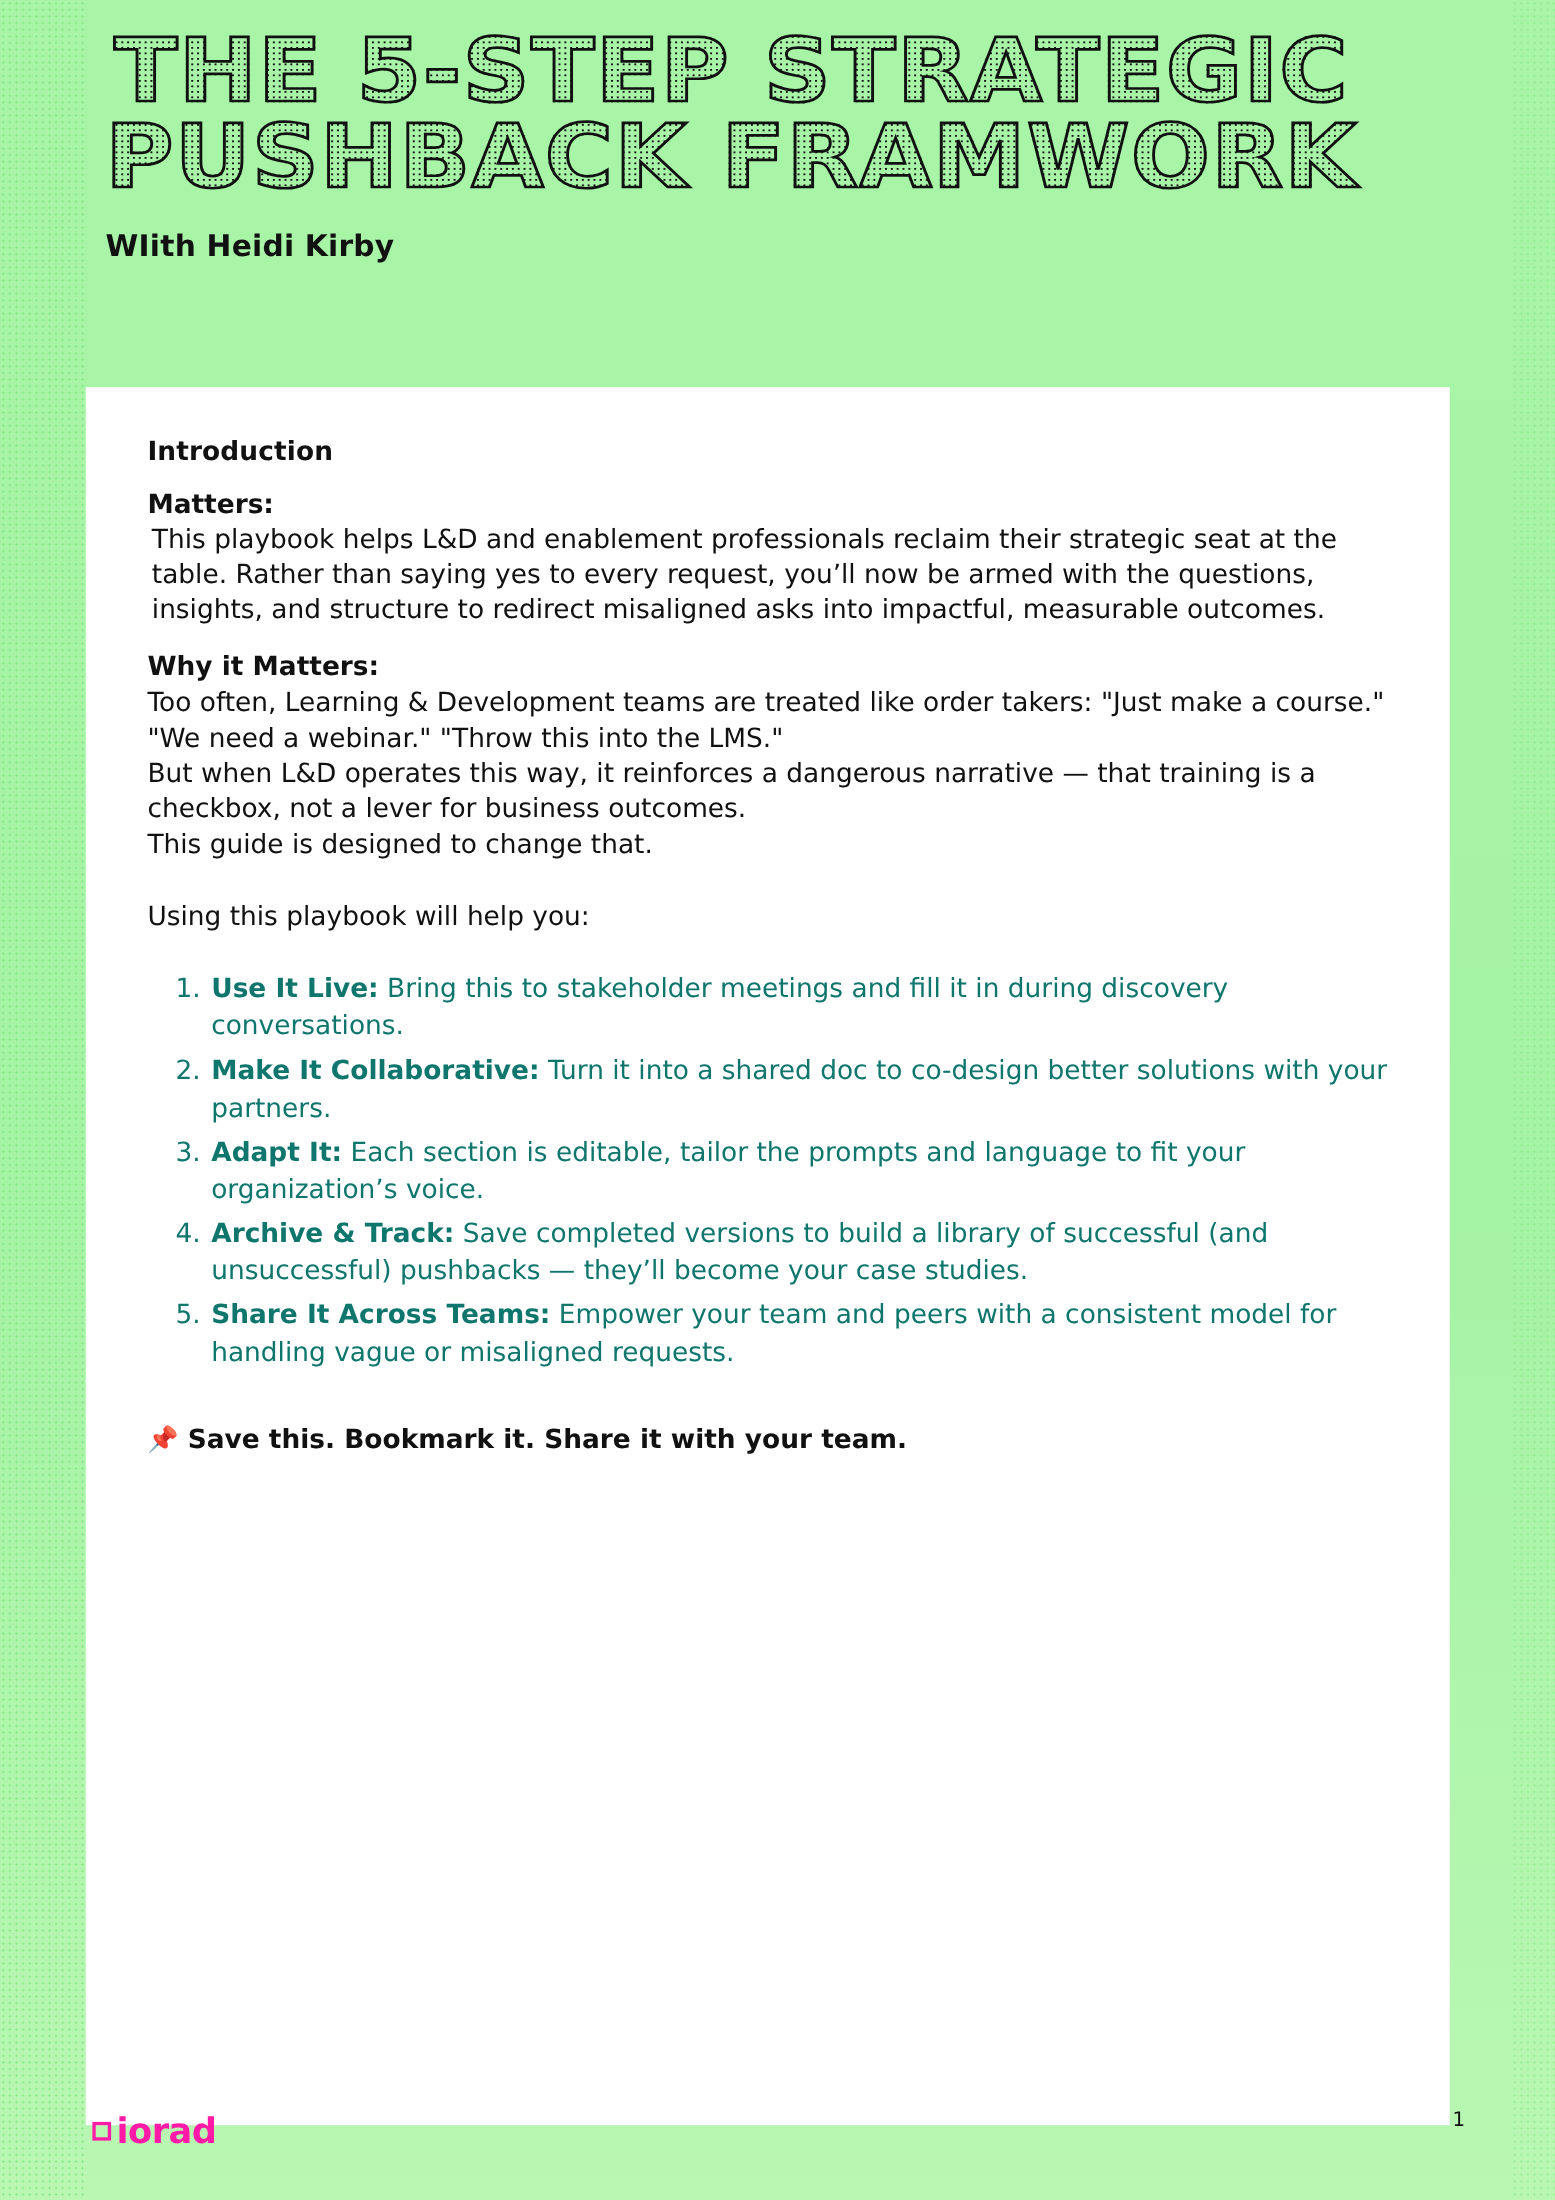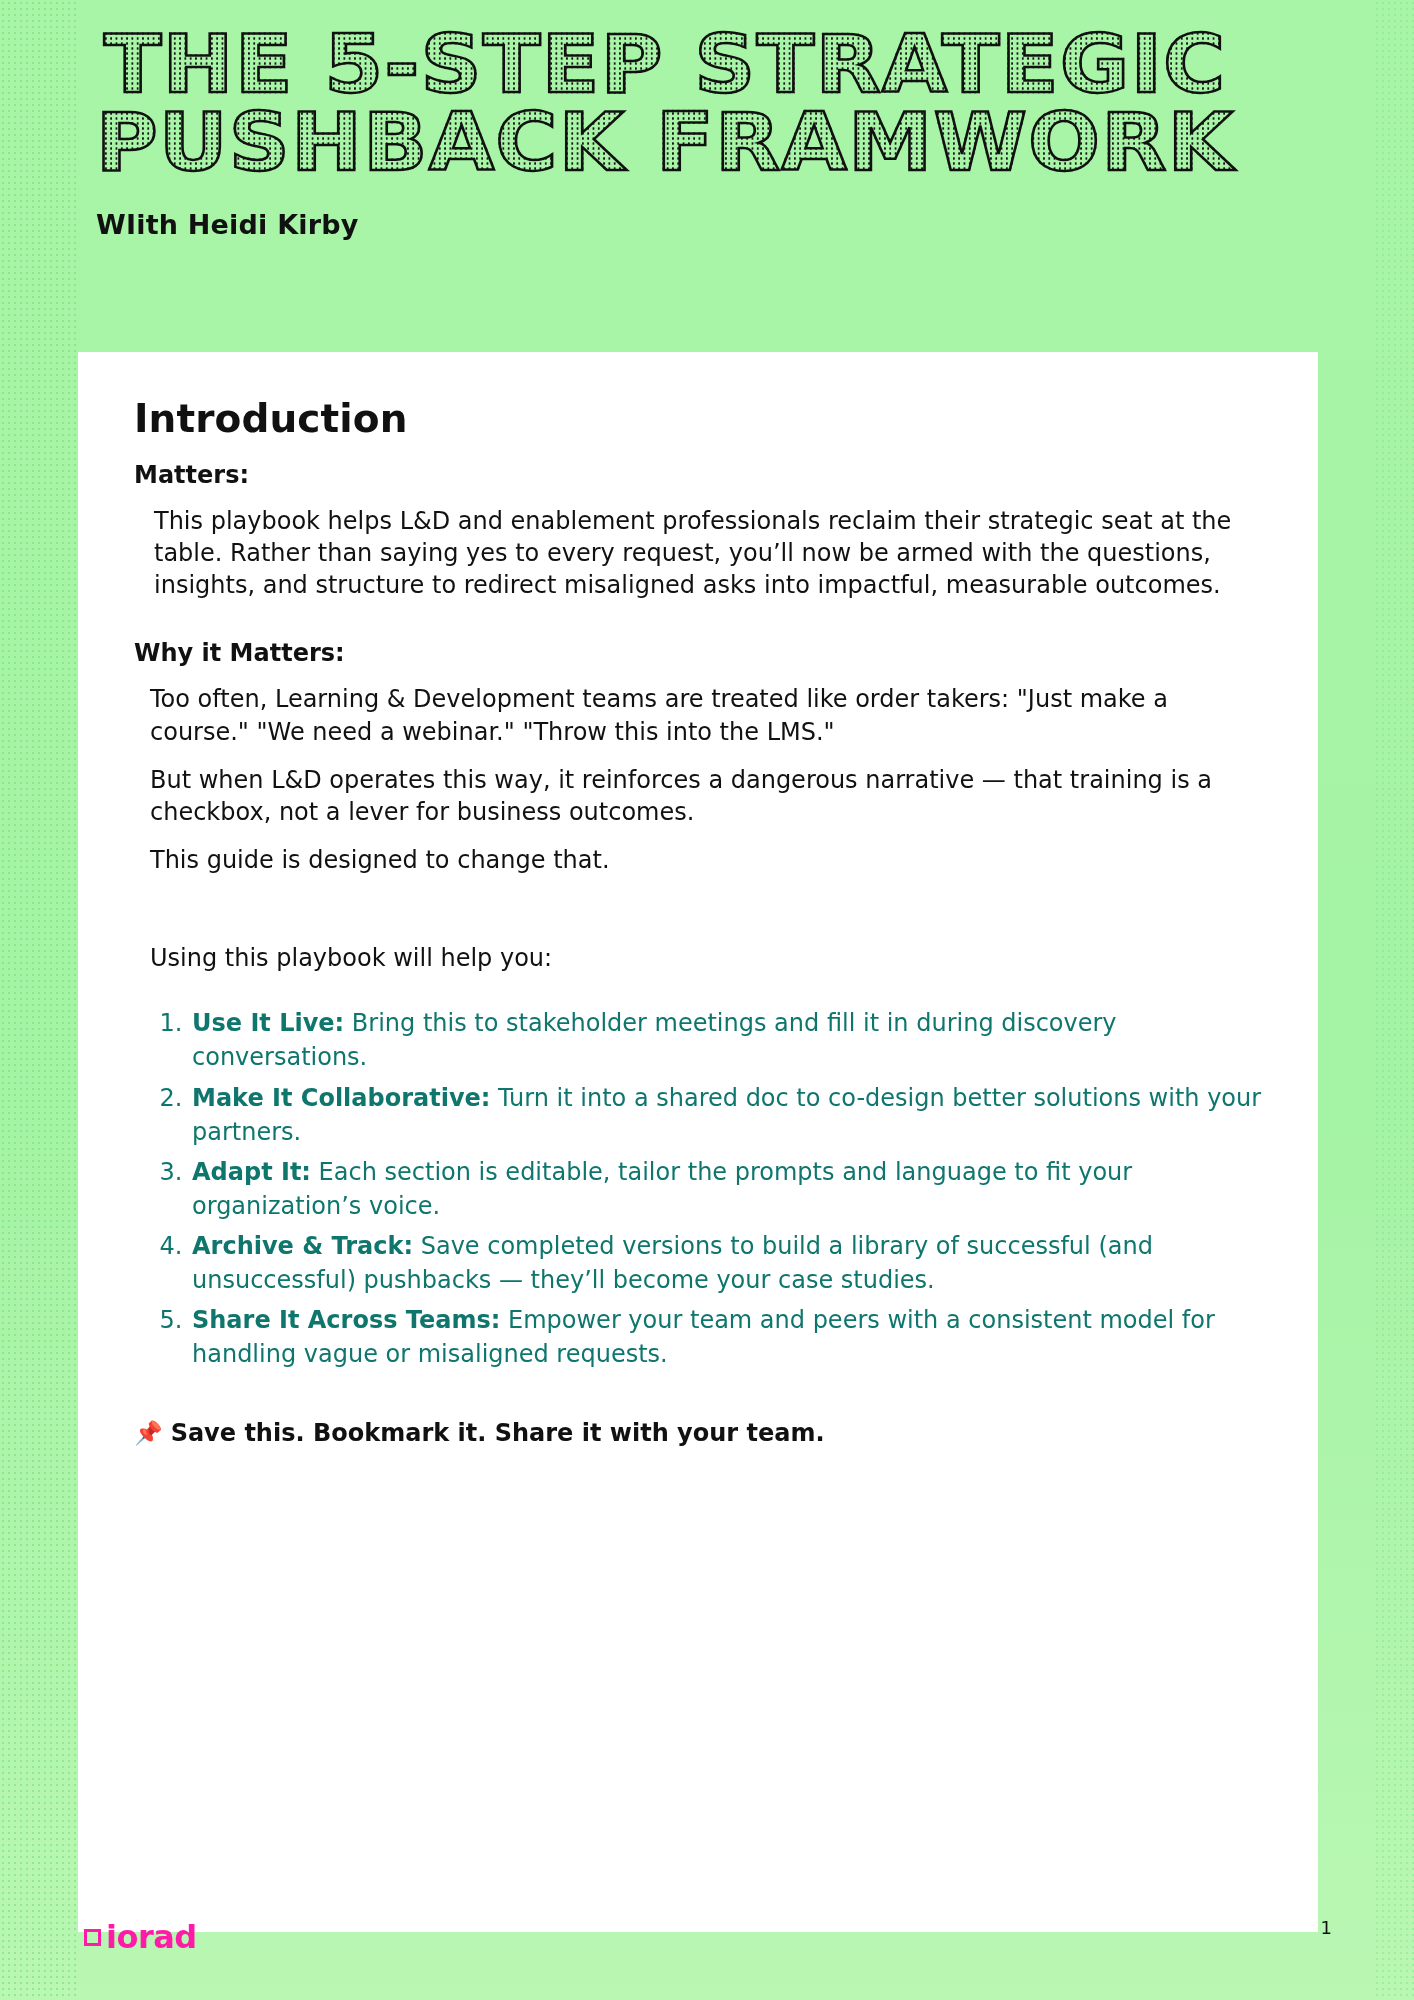--- a/index.html
+++ b/index.html
@@ -93,42 +93,42 @@
     top: 352px;
     width: 1240px;
     height: 1580px;
     background: #ffffff;
   }
   .card-inner {
     padding: 44px 56px 0 56px;
   }
 
   h2.section-heading {
-    font-size: 39px;
+    font-size: 24px;
     font-weight: 700;
     color: #111;
     margin: 0 0 20px 0;
     letter-spacing: .1px;
   }
   h2.section-heading.second {
     margin: 52px 0 0 0;
     font-size: 34px;
   }
 
   .lead-label {
     font-size: 24px;
     font-weight: 700;
     color: #111;
     margin: 0 0 2px 0;
   }
   p.body {
     font-size: 24px;
     line-height: 1.34;
     color: #111;
-    margin: 16px;
+    margin: 0;
   }
   p.body.indent {
     padding-left: 4px;
   }
   .gap-sm { height: 22px; }
   .gap-md { height: 34px; }
 
   ul.bullets {
     margin: 6px 0 0 0;
     padding-left: 54px;

